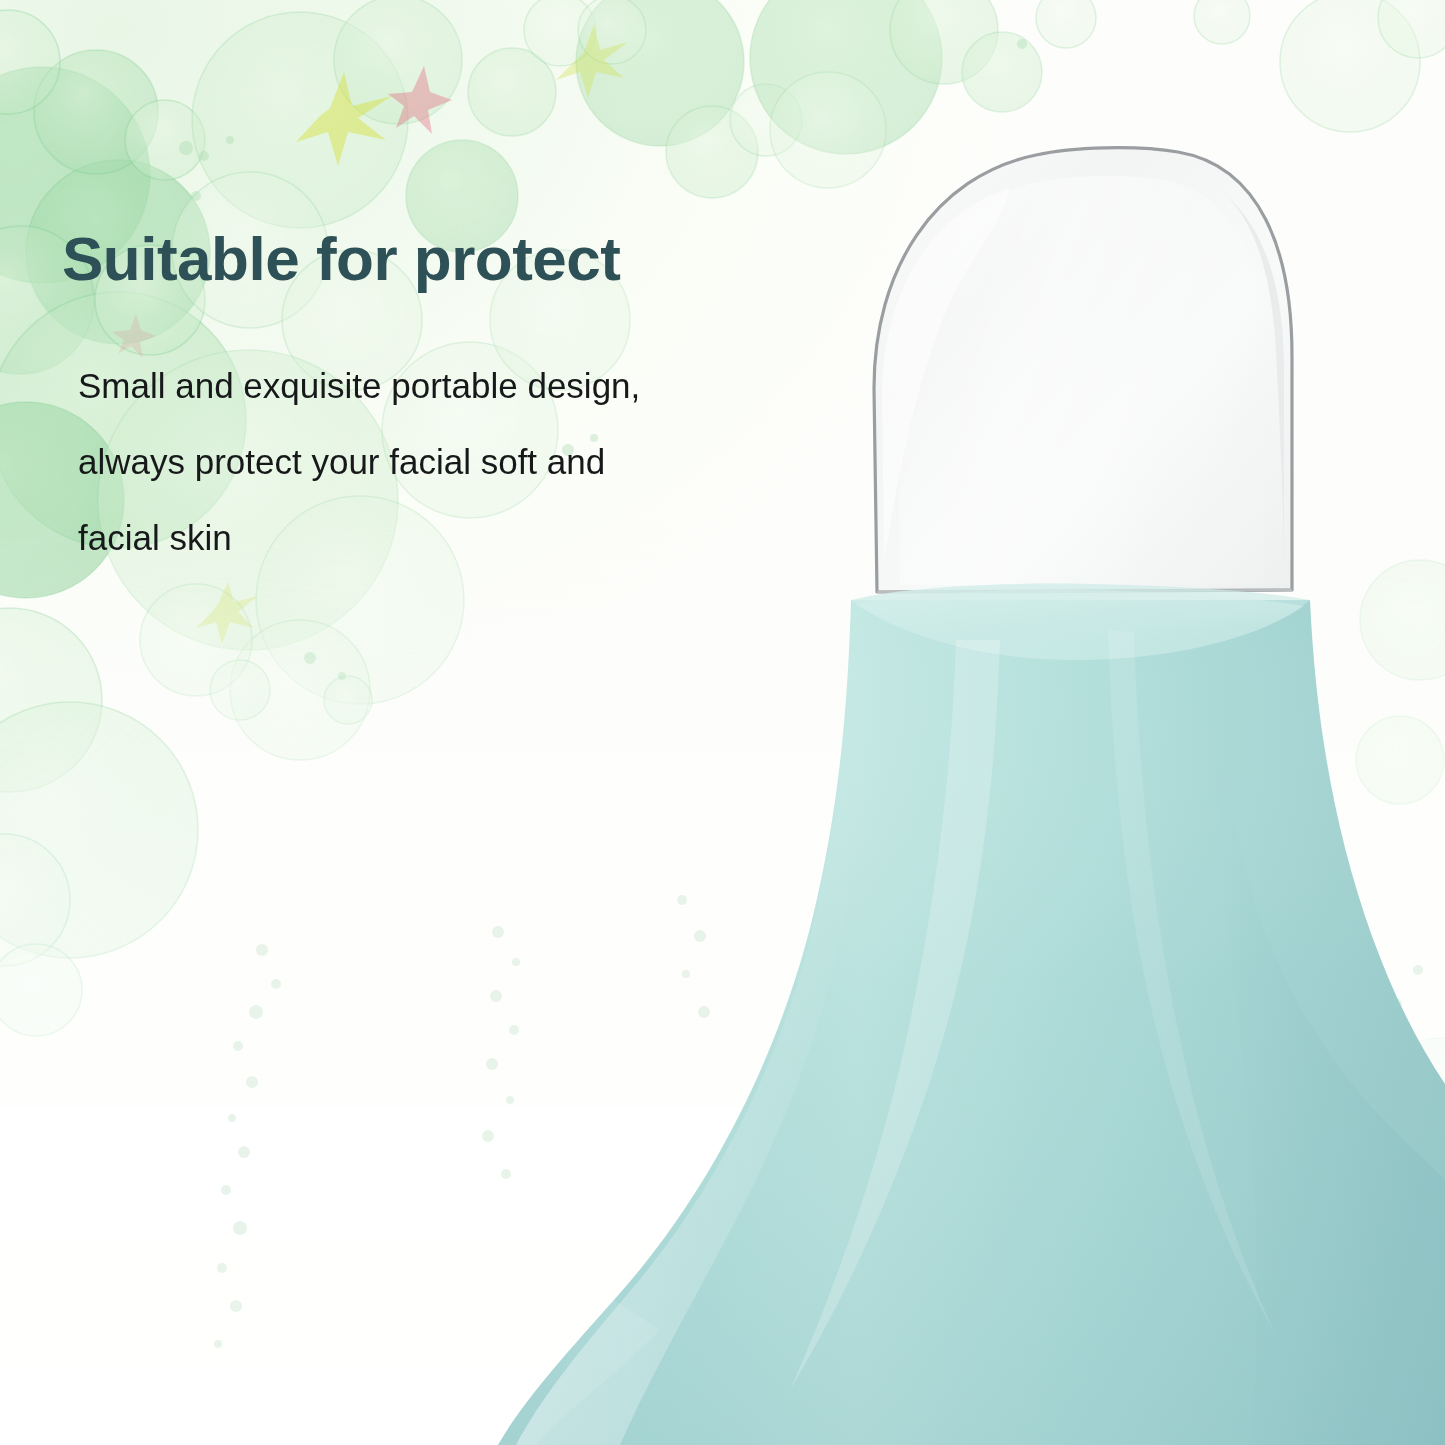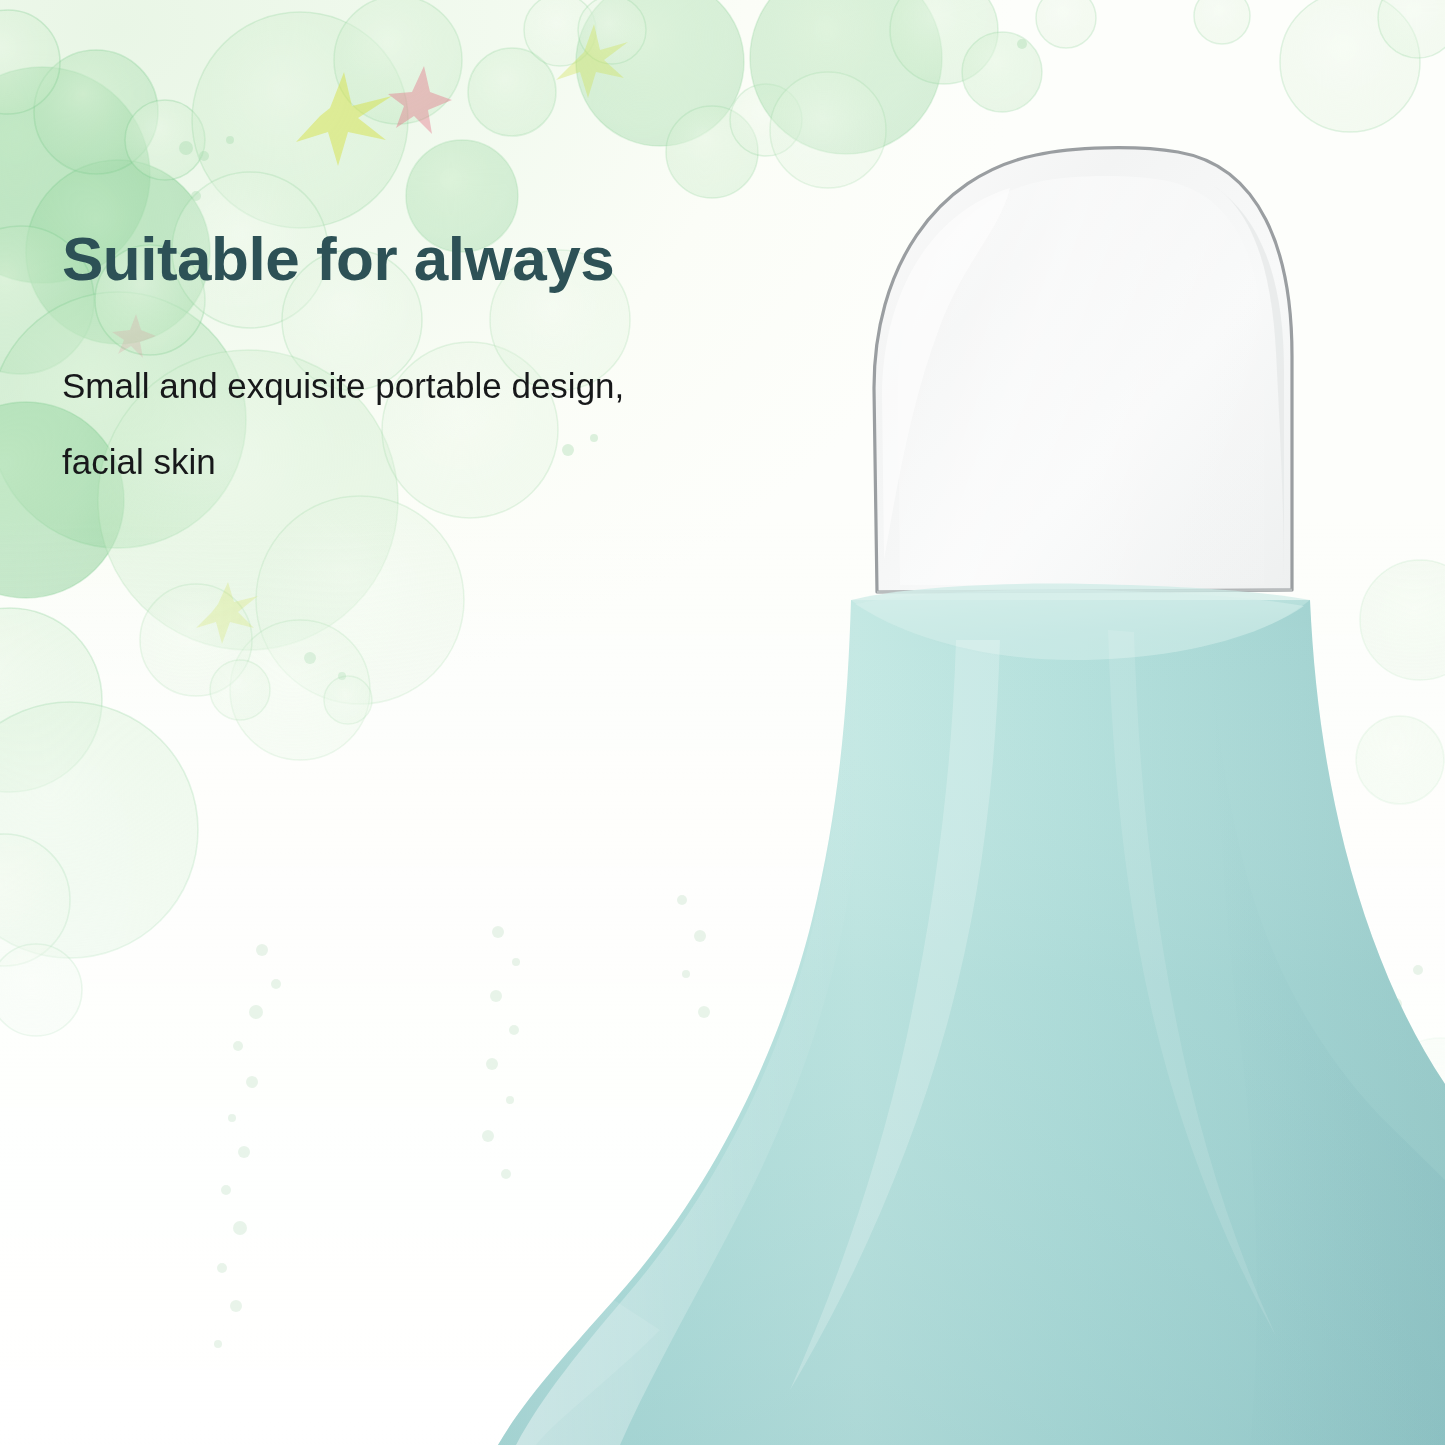--- a/index.html
+++ b/index.html
@@ -17,21 +17,21 @@
   }
   
   #bubbles,#specks,#strands{position:absolute;inset:0;width:1445px;height:1445px;}
   #bubbles{filter:saturate(1.02);}
   
   .text-block{position:absolute;left:62px;top:228px;width:760px;}
   .headline{
     font-size:62px;font-weight:bold;letter-spacing:-0.5px;
     color:#2d5156;line-height:1.0;margin:0 0 58px 0;white-space:nowrap;
   }
-  .subcopy{margin:0;color:#17181a;font-size:35px;line-height:76px;font-weight:normal;}
+  .subcopy{margin:16px;color:#17181a;font-size:35px;line-height:76px;font-weight:normal;}
   .subcopy .ln{display:block;}
   
   #product{position:absolute;left:0;top:0;width:1445px;height:1445px;}
 </style>
 </head>
 <body>
 
 <div id="stage">
 
   <svg id="bubbles" viewBox="0 0 1445 1445" preserveAspectRatio="none" aria-hidden="true">
@@ -297,20 +297,21 @@
                C1178 1124 1220 1236 1276 1336
                C1232 1240 1198 1132 1176 1020
                C1150 892 1138 760 1134 632 Z" fill="#ffffff" opacity="0.12"></path>
 
       <path d="M498 1445 C524 1400 566 1354 614 1300 L660 1330
                C608 1382 560 1416 536 1445 Z" fill="#ffffff" opacity="0.10"></path>
     </g>
   </svg>
 
   <div class="text-block">
-    <h1 class="headline">Suitable for always</h1>
+    <h1 class="headline">Suitable for protect</h1>
     <p class="subcopy">
       <span class="ln">Small and exquisite portable design,</span>
+      <span class="ln">always protect your facial soft and</span>
       <span class="ln">facial skin</span>
     </p>
   </div>
 
 </div>
 
 </body></html>

